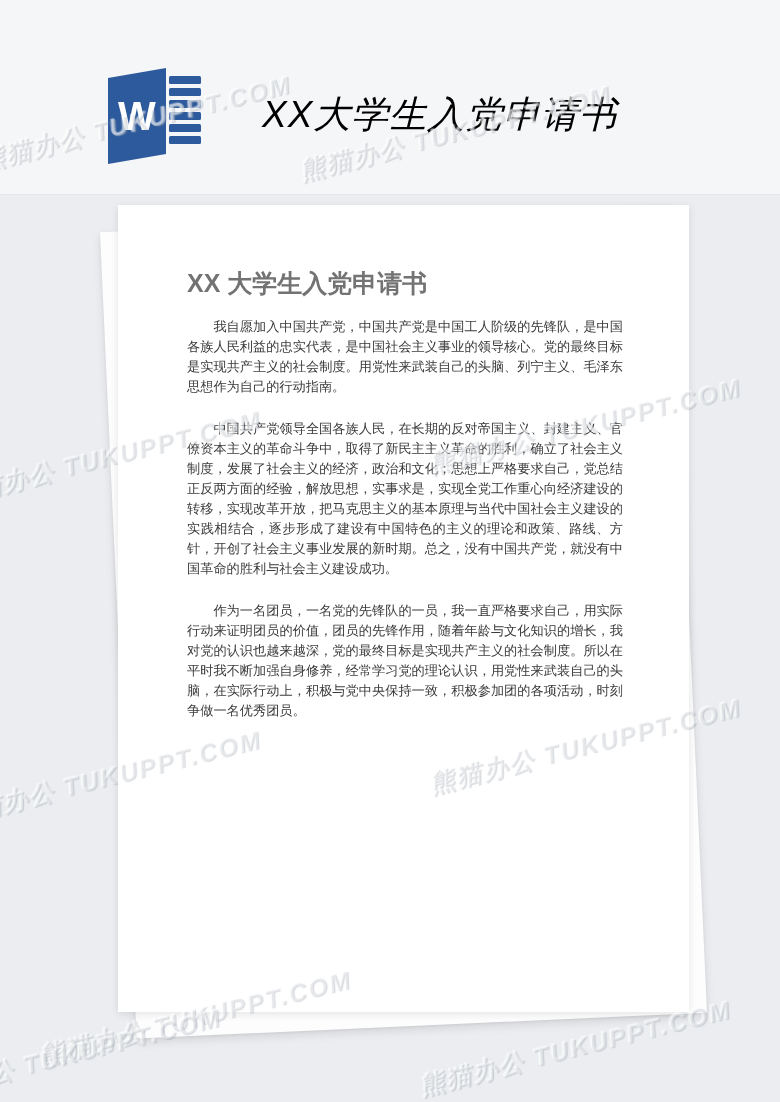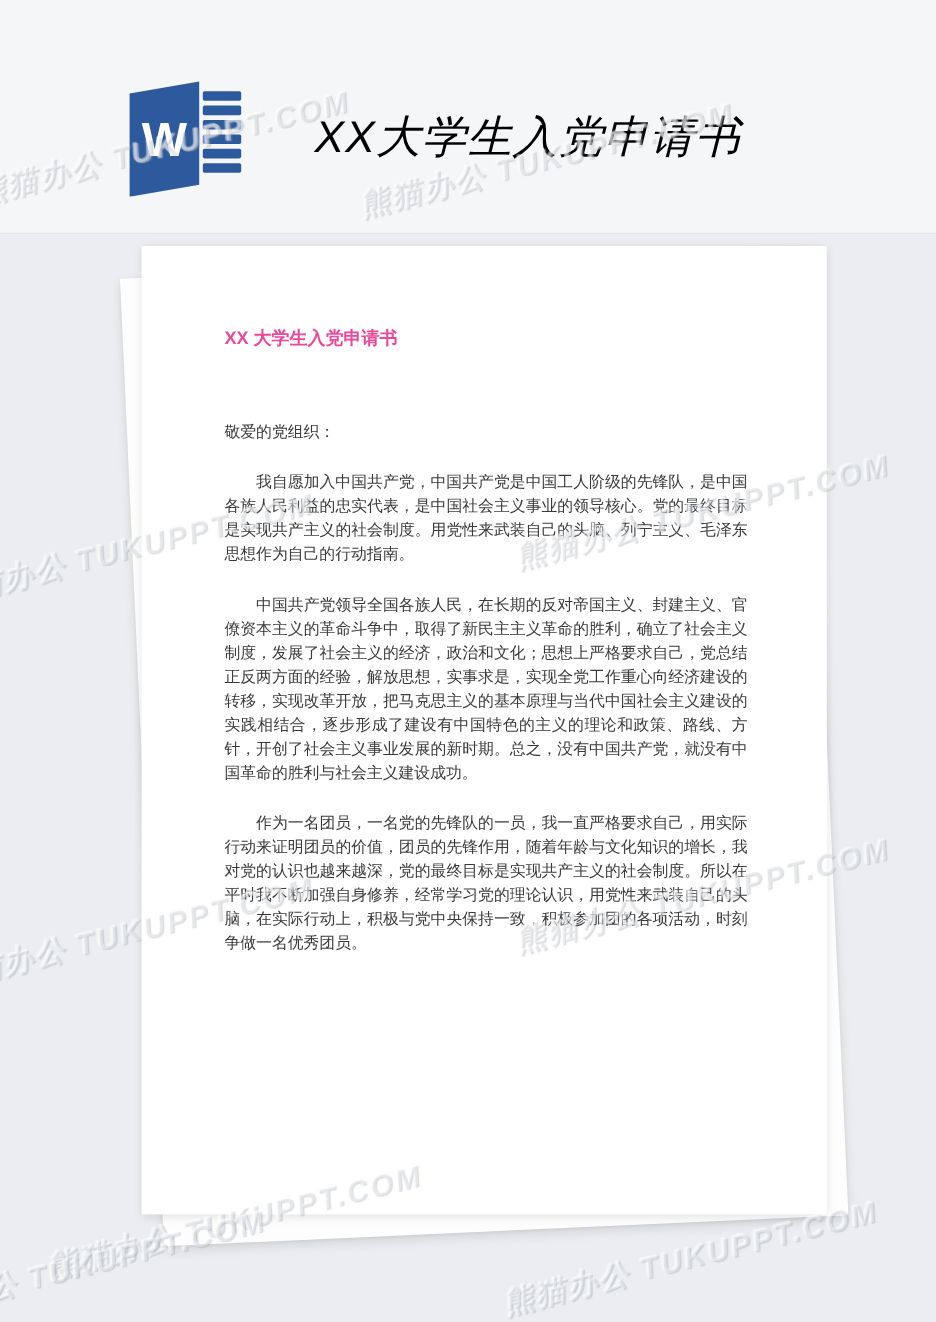--- a/index.html
+++ b/index.html
@@ -36,22 +36,22 @@
     position:absolute;left:118px;top:205px;width:571px;height:807px;
     box-sizing:border-box;
     padding:0 66px 0 69px;
     background:#ffffff;
     box-shadow:0 2px 8px rgba(0,0,0,0.10);
     font-family:"Liberation Serif","DejaVu Serif",serif;
     color:#3a3a3a;
   }
   .doc-title{
     margin:66px 0 0;
-    font-size:15px;font-weight:bold;line-height:24px;
-    color:#ec4899;
+    font-size:25px;font-weight:bold;line-height:24px;
+    color:#737373;
     font-family:"Liberation Sans",sans-serif;
   }
   .salutation{
     margin:55px 0 0;
     font-size:13.2px;line-height:20px;
   }
   #paragraphs p{
     margin:22px 0 0;
     font-size:13.2px;line-height:20px;
     text-indent:2em;
@@ -92,21 +92,20 @@
         <text x="31" y="64" text-anchor="middle" font-size="40" font-weight="bold" font-family="Liberation Sans, sans-serif" fill="#ffffff">W</text>
       </svg>
     </span>
     <h1 class="header-title">XX大学生入党申请书</h1>
   </header>
 
   <div class="back-sheet"></div>
 
   <article class="page">
     <h2 class="doc-title">XX 大学生入党申请书</h2>
-    <p class="salutation">敬爱的党组织：</p>
     <div id="paragraphs">
         <p>我自愿加入中国共产党，中国共产党是中国工人阶级的先锋队，是中国各族人民利益的忠实代表，是中国社会主义事业的领导核心。党的最终目标是实现共产主义的社会制度。用党性来武装自己的头脑、列宁主义、毛泽东思想作为自己的行动指南。</p>
         <p>中国共产党领导全国各族人民，在长期的反对帝国主义、封建主义、官僚资本主义的革命斗争中，取得了新民主主义革命的胜利，确立了社会主义制度，发展了社会主义的经济，政治和文化；思想上严格要求自己，党总结正反两方面的经验，解放思想，实事求是，实现全党工作重心向经济建设的转移，实现改革开放，把马克思主义的基本原理与当代中国社会主义建设的实践相结合，逐步形成了建设有中国特色的主义的理论和政策、路线、方针，开创了社会主义事业发展的新时期。总之，没有中国共产党，就没有中国革命的胜利与社会主义建设成功。</p>
         <p>作为一名团员，一名党的先锋队的一员，我一直严格要求自己，用实际行动来证明团员的价值，团员的先锋作用，随着年龄与文化知识的增长，我对党的认识也越来越深，党的最终目标是实现共产主义的社会制度。所以在平时我不断加强自身修养，经常学习党的理论认识，用党性来武装自己的头脑，在实际行动上，积极与党中央保持一致，积极参加团的各项活动，时刻争做一名优秀团员。</p>
       </div>
   </article>
 
   <div class="watermark-layer" id="wm-layer">
       <span class="wm" style="left: -20px; top: 145px;">熊猫办公 TUKUPPT.COM</span>
       <span class="wm" style="left: 300px; top: 155px;">熊猫办公 TUKUPPT.COM</span>

